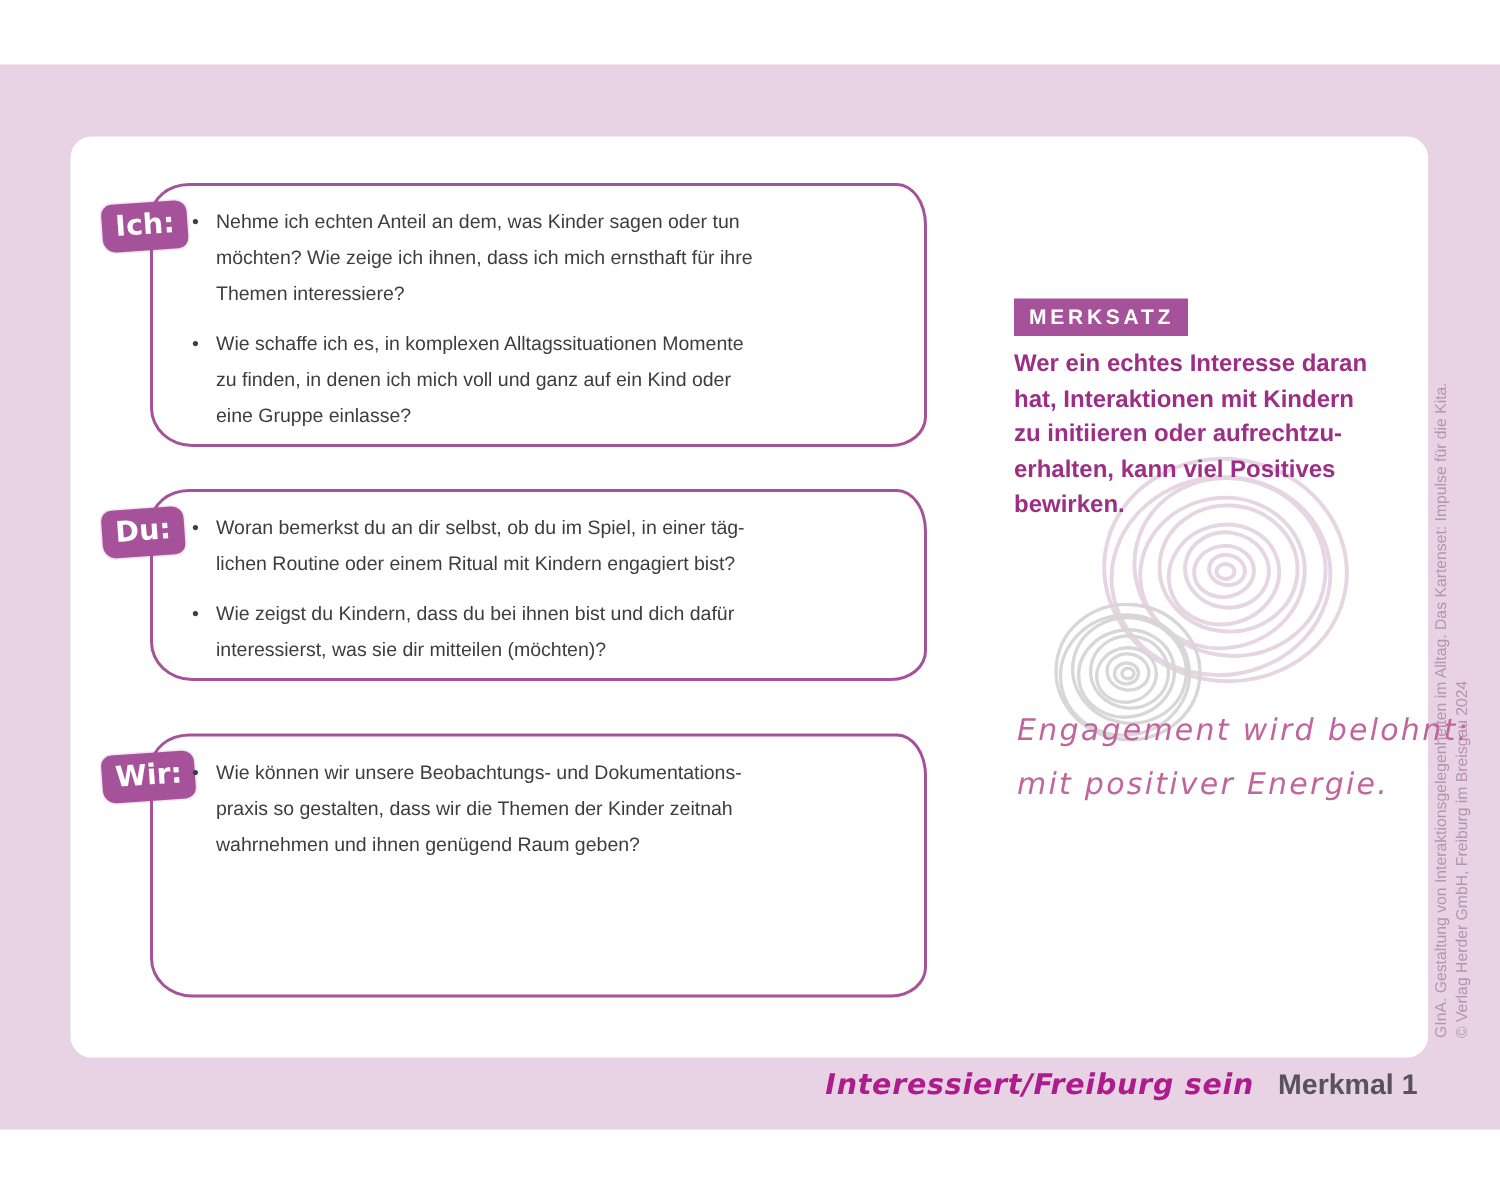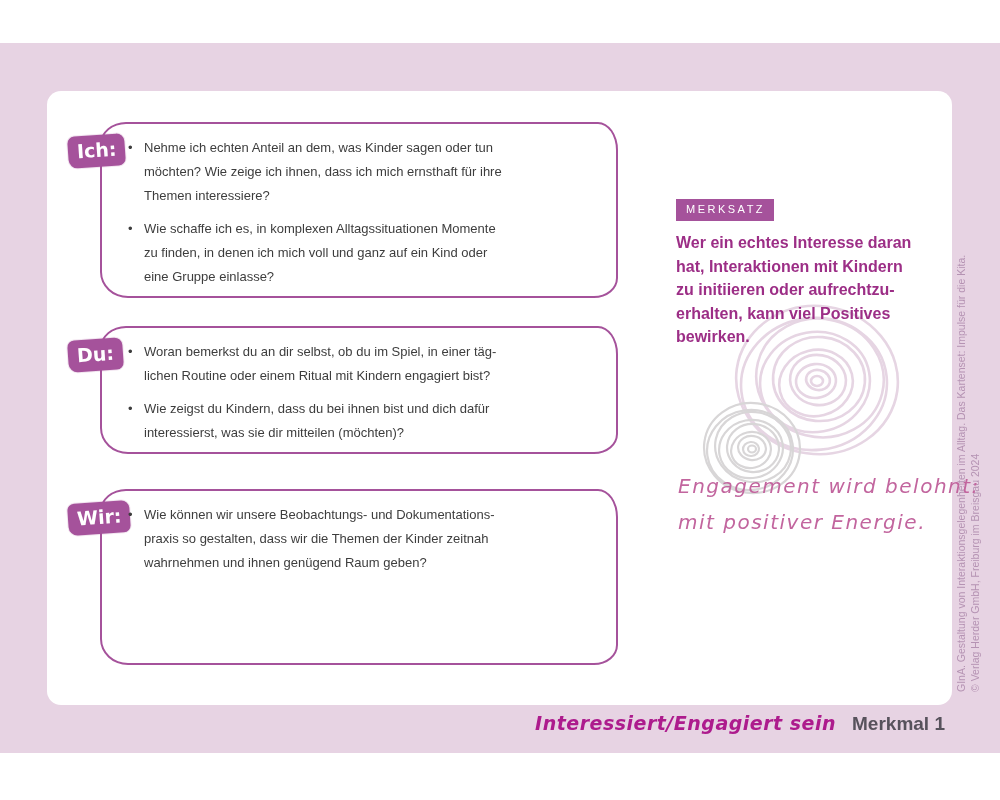--- a/index.html
+++ b/index.html
@@ -66,22 +66,22 @@
     position: absolute;
     left: 2px; top: 0;
     color: var(--body-text, #3d3d3d);
   }
   
   .merksatz-title {
     position: absolute;
     left: 676px; top: 199px;
     background: var(--accent, #a5529b);
     color: #ffffff;
-    font-weight: normal;
-    font-size: 11px;
+    font-weight: bold;
+    font-size: 14px;
     letter-spacing: 2.5px;
     line-height: 1;
     padding: 5px 9px 6px 10px;
     z-index: 3;
   }
   .merksatz-body {
     position: absolute;
     left: 676px; top: 231px;
     width: 290px;
     color: var(--merksatz-text, #9c2e86);
@@ -218,16 +218,16 @@
 erhalten, kann viel Positives
 bewirken.</div>
 
   <div class="note">Engagement wird belohnt:
 mit positiver Energie.</div>
 
   <div class="edge-line edge-line-1">GInA. Gestaltung von Interaktionsgelegenheiten im Alltag. Das Kartenset: Impulse für die Kita.</div>
   <div class="edge-line edge-line-2">© Verlag Herder GmbH, Freiburg im Breisgau 2024</div>
 
   <div class="footer">
-    <span class="footer-series">Interessiert/Engagiert sein</span>
+    <span class="footer-series">Interessiert/Freiburg sein</span>
     <span class="footer-label">Merkmal 1</span>
   </div>
 </div>
 
 </body></html>

